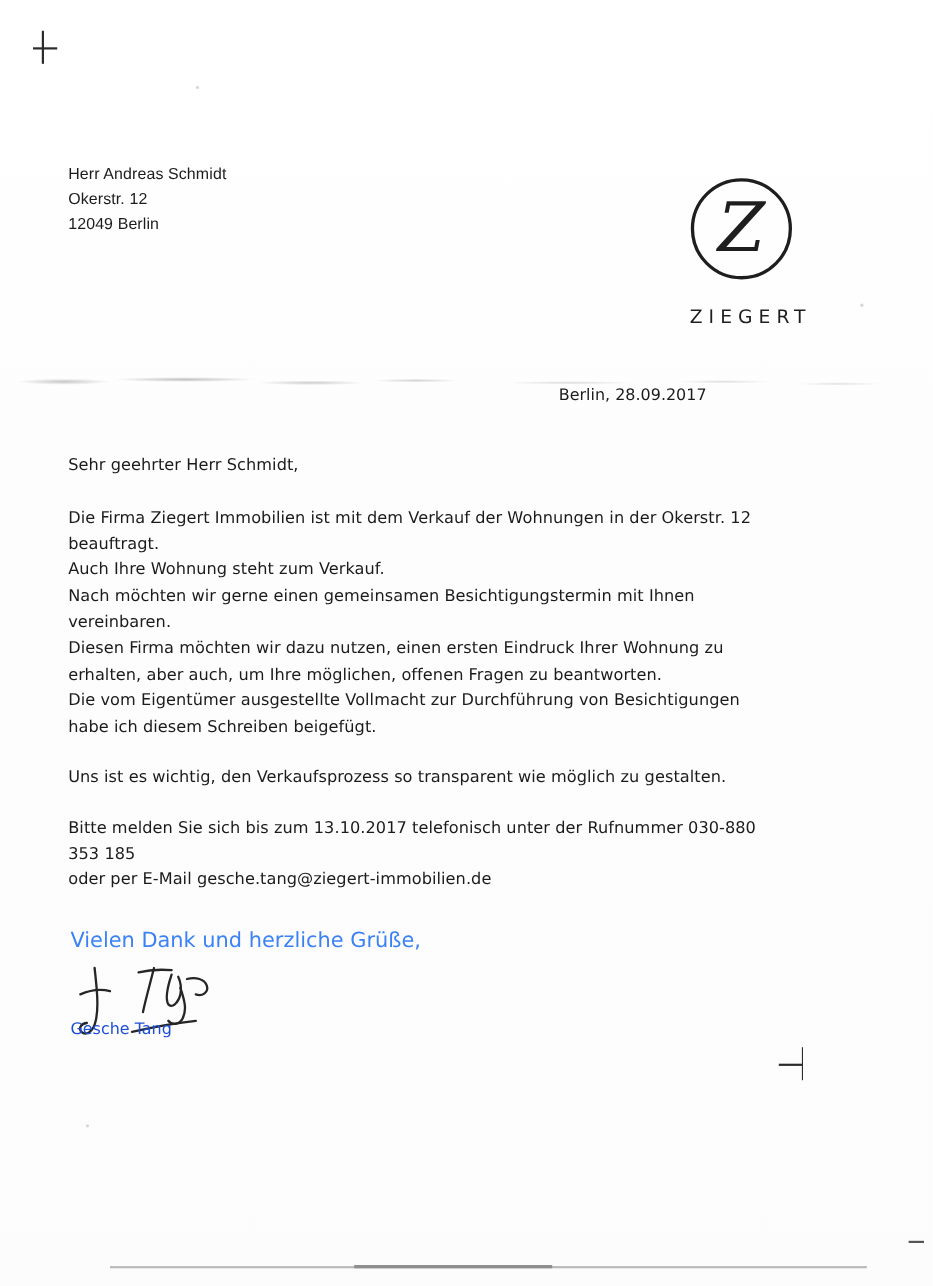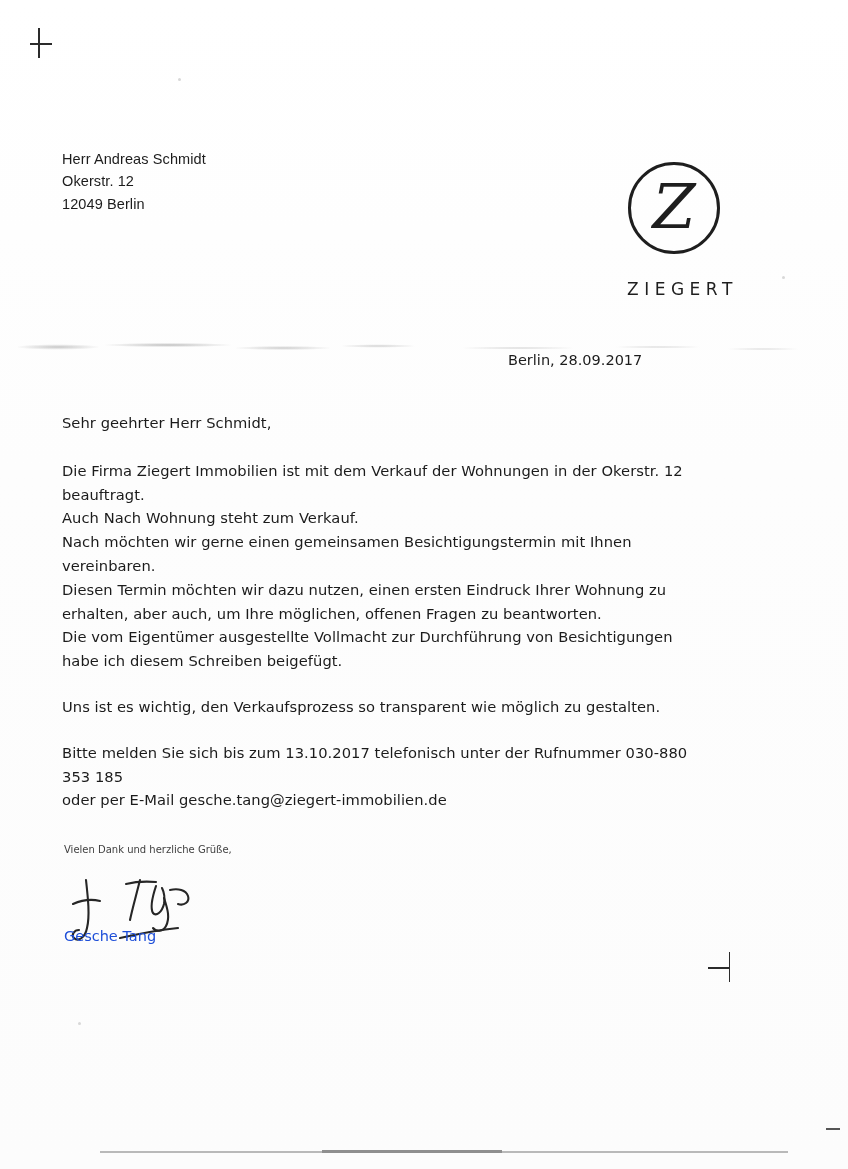--- a/index.html
+++ b/index.html
@@ -192,22 +192,22 @@
   }
   .spacer-sm { height: 22px; }
   .spacer-md { height: 24px; }
   .b { font-weight: bold; }
 
   
   .closing {
     position: absolute;
     left: 64px;
     top: 844px;
-    font-size: 10px;
-    color: #404040;
+    font-size: 19px;
+    color: #3b82f6;
   }
   .signature {
     position: absolute;
     left: 60px;
     top: 868px;
     width: 160px;
     height: 86px;
   }
   .sig-name {
     position: absolute;
@@ -248,23 +248,23 @@
   </div>
 
   <div class="smudge"></div>
 
   <div class="date">Berlin, 28.09.2017</div>
 
   <div class="body-text">
     <p>Sehr geehrter Herr Schmidt,</p>
     <div class="spacer-md"></div>
     <p>Die Firma Ziegert Immobilien ist mit dem Verkauf der Wohnungen in der Okerstr. 12 beauftragt.</p>
-    <p>Auch Nach Wohnung steht zum Verkauf.</p>
+    <p>Auch Ihre Wohnung steht zum Verkauf.</p>
     <p>Nach möchten wir gerne einen gemeinsamen Besichtigungstermin mit Ihnen vereinbaren.</p>
-    <p>Diesen Termin möchten wir dazu nutzen, einen ersten Eindruck Ihrer Wohnung zu erhalten, aber auch, um Ihre möglichen, offenen Fragen zu beantworten.</p>
+    <p>Diesen Firma möchten wir dazu nutzen, einen ersten Eindruck Ihrer Wohnung zu erhalten, aber auch, um Ihre möglichen, offenen Fragen zu beantworten.</p>
     <p>Die vom Eigentümer ausgestellte Vollmacht zur Durchführung von Besichtigungen habe ich diesem Schreiben beigefügt.</p>
     <div class="spacer-sm"></div>
     <p>Uns ist es wichtig, den Verkaufsprozess so transparent wie möglich zu gestalten.</p>
     <div class="spacer-sm"></div>
     <p>Bitte melden Sie sich bis zum 13.10.2017 telefonisch unter der Rufnummer 030-880 353 185</p>
     <p>oder per E-Mail gesche.tang@ziegert-immobilien.de</p>
   </div>
 
   <div class="closing">Vielen Dank und herzliche Grüße,</div>
 

